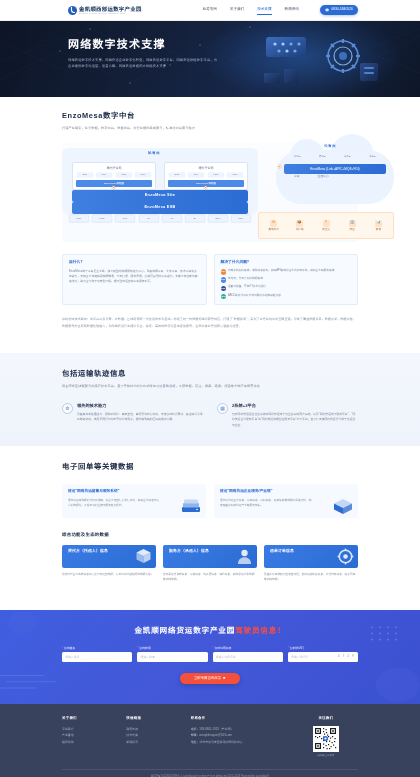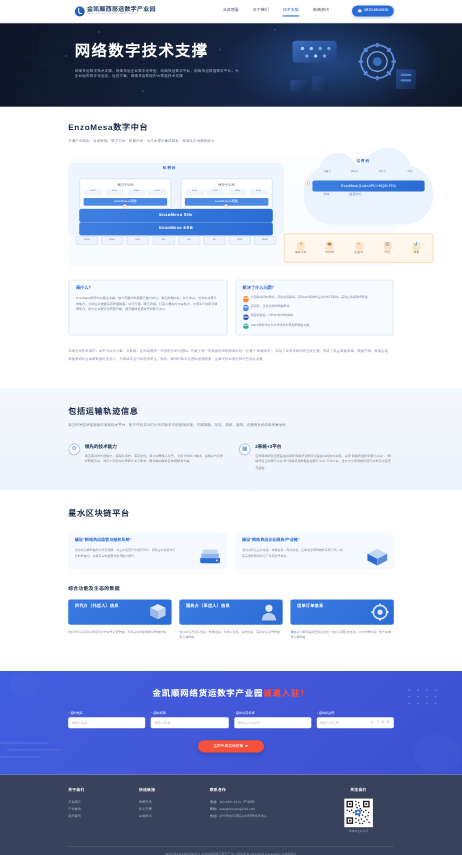--- a/index.html
+++ b/index.html
@@ -72,21 +72,21 @@
     height: 76px; position: relative; overflow: hidden;
     background:
       radial-gradient(ellipse 160px 70px at 72% 48%, rgba(47,110,200,.45) 0%, rgba(20,40,80,0) 62%),
       linear-gradient(115deg, #0d1526 0%, #14203a 38%, #16274a 62%, #0e1728 100%);
   }
   .hero-mesh { position: absolute; inset: 0; opacity: .55; }
   .hero-inner {
     position: relative; z-index: 3; padding: 17px 0 0 68px; width: 180px;
   }
   .hero-title {
-    font-size: 14px; font-weight: 700; color: #fff;
+    font-size: 11px; font-weight: 700; color: #fff;
     letter-spacing: 1.2px; line-height: 1.25; white-space: nowrap;
   }
   .hero-sub {
     margin-top: 6px; font-size: 3.2px; color: #a9b6cc;
     line-height: 1.85; letter-spacing: .2px; width: 150px;
   }
   .hero-art { position: absolute; right: 30px; top: 12px; width: 130px; height: 58px; }
 
   
   .section { padding: 0 62px; }
@@ -560,21 +560,21 @@
         <div>
           <div class="feat-title">2系统+3平台</div>
           <div class="feat-body">包含网络货运运营监管系统和网络货运数字化监管系统两大系统，以及"网络货运数字服务平台"、"网络货运企业服务平台"和"网络货运数据监管服务平台"三大平台，全方位支撑网络货运行业数字化运营与监管。</div>
         </div>
       </div>
     </div>
   </div>
 
   <div class="section logi">
     <div class="sec-head">
-      <div class="sec-title">星水区块链平台</div>
+      <div class="sec-title">电子回单等关键数据</div>
     </div>
     <div class="logi-cards">
       <div class="logi-card">
         <div class="lc-title">建设"网络货运监管与服务系统"</div>
         <div class="lc-body">通过对运单数据的分析及建模，对企业经营行为进行评价，实现企业信息与行为的数据化，支撑平台的监管与服务能力提升。</div>
         <svg class="lc-art" viewBox="0 0 22 17">
           <rect x="2" y="9" width="18" height="5" rx="1" fill="#2b6cd4"></rect>
           <rect x="3" y="5" width="16" height="4.5" rx="1" fill="#8fb4ea"></rect>
           <rect x="4" y="1.5" width="14" height="4" rx="1" fill="#c3d8f5"></rect>
           <circle cx="17" cy="11.5" r="0.8" fill="#fff"></circle>
@@ -652,21 +652,21 @@
       </g>
       <g fill="none" stroke="#ffffff" stroke-width="1.4" opacity=".5">
         <path d="M0 84 L44 84"></path>
           <path d="M6 92 L56 92"></path>
           <path d="M0 100 L36 100"></path>
       </g>
       <circle cx="398" cy="96" r="22" fill="#ffffff" opacity=".12"></circle>
       <circle cx="22" cy="16" r="14" fill="#ffffff" opacity=".08"></circle>
     </svg>
     <div class="cta-title">
-      <span>金凯顺网络货运数字产业园</span><span class="hl">诚邀入驻！</span>
+      <span>金凯顺网络货运数字产业园</span><span class="hl">驾驶员信息！</span>
     </div>
     <div class="form-row">
       <div class="fgroup">
         <label class="flabel">您的姓名</label>
         <input class="finput" placeholder="请输入姓名" style="">
       </div>
       <div class="fgroup">
         <label class="flabel">您的称谓</label>
         <input class="finput" placeholder="请输入称谓" style="">
       </div>

